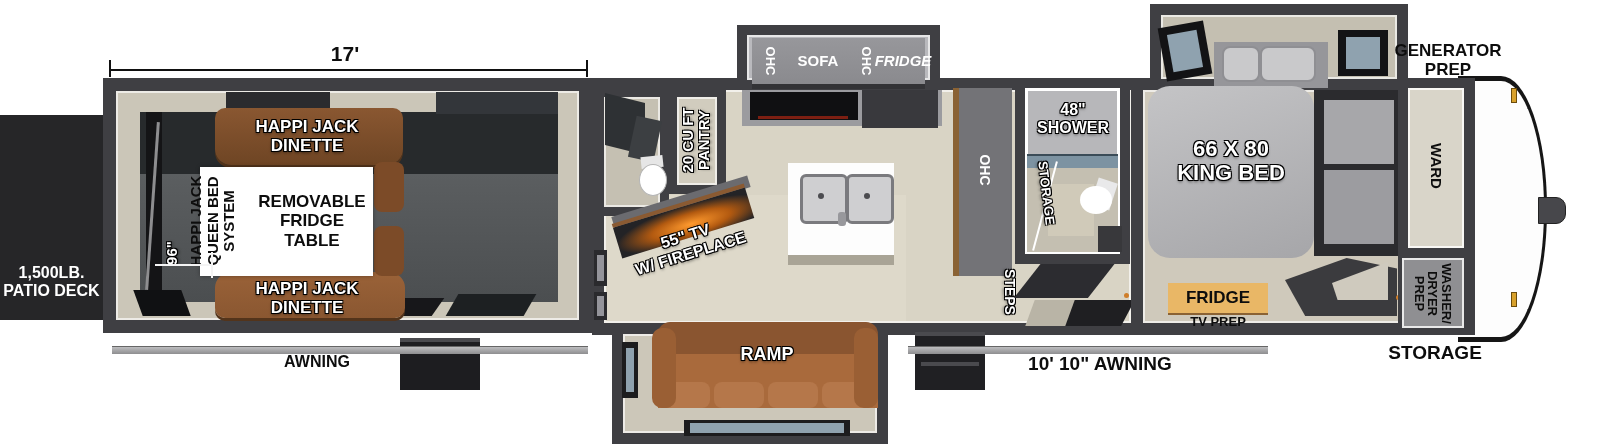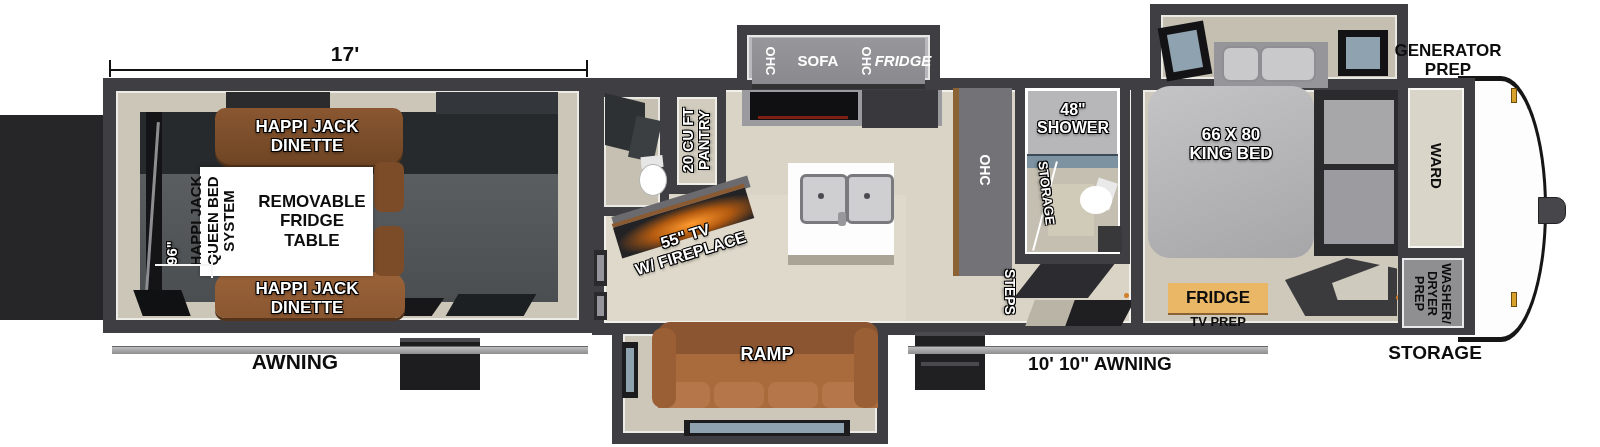--- a/index.html
+++ b/index.html
@@ -14,20 +14,22 @@
   .lblb{position:absolute;display:flex;align-items:center;justify-content:center;
         text-align:center;white-space:pre-line;font-weight:bold;color:#0d0d0d;line-height:1.12;}
   .dark{background:#2a2d2f;}
 </style>
 </head>
 <body>
 
 <div id="stage">
 
   <div class="abs" style="left:0;top:115px;width:103px;height:205px;background:var(--black-panel,#262628);"></div>
+  <div class="lblw" style="left:2px;top:262px;width:99px;height:40px;font-size:16px;text-shadow:none;">1,500LB.
+PATIO DECK</div>
 
   <div class="abs" style="left:110px;top:69px;width:478px;height:2px;background:#111;"></div>
   <div class="abs" style="left:109px;top:60px;width:2px;height:17px;background:#111;"></div>
   <div class="abs" style="left:586px;top:60px;width:2px;height:17px;background:#111;"></div>
   <div class="lblb" style="left:295px;top:42px;width:100px;height:24px;font-size:21px;">17'</div>
 
   <div class="abs" style="left:1458px;top:76px;width:86px;height:256px;background:#fdfdfd;
               border:3px solid #161616;border-left:none;border-top-width:5px;border-bottom-width:5px;
               border-radius:0 46px 46px 0 / 0 132px 132px 0;"></div>
   <div class="abs" style="left:1538px;top:197px;width:26px;height:25px;background:#47474b;border:1px solid #222;
@@ -137,21 +139,21 @@
   <div class="abs" style="left:1214px;top:42px;width:114px;height:46px;background:#96969a;"></div>
   <div class="abs" style="left:1222px;top:46px;width:34px;height:32px;background:#c9c9cb;border:2px solid #8f8f93;border-radius:8px;"></div>
   <div class="abs" style="left:1260px;top:46px;width:52px;height:32px;background:#c9c9cb;border:2px solid #8f8f93;border-radius:8px;"></div>
   <div class="abs" style="left:1162px;top:24px;width:46px;height:54px;background:#131315;transform:rotate(-10deg);"></div>
   <div class="abs" style="left:1170px;top:32px;width:30px;height:38px;background:#8fa2af;transform:rotate(-10deg);"></div>
   <div class="abs" style="left:1338px;top:30px;width:50px;height:46px;background:#131315;"></div>
   <div class="abs" style="left:1346px;top:37px;width:34px;height:32px;background:#8fa2af;"></div>
 
   <div class="abs" style="left:1148px;top:86px;width:166px;height:172px;border-radius:22px;
               background:linear-gradient(160deg,#c4c4c6,#a6a6a9);"></div>
-  <div class="lblw" style="left:1168px;top:124px;width:126px;height:42px;font-size:17px;">66 X 80
+  <div class="lblw" style="left:1168px;top:140px;width:126px;height:42px;font-size:22px;">66 X 80
 KING BED</div>
 
   <div class="abs" style="left:1314px;top:90px;width:90px;height:166px;background:#2b2b2e;"></div>
   <div class="abs" style="left:1324px;top:100px;width:70px;height:64px;background:#a7a7aa;"></div>
   <div class="abs" style="left:1324px;top:170px;width:70px;height:74px;background:#9c9ca0;"></div>
 
   <div class="abs" style="left:1168px;top:283px;width:100px;height:30px;background:var(--dresser-tan,#e9b766);
               box-shadow:0 2px 0 #8a6234;"></div>
   <div class="lblb" style="left:1168px;top:285px;width:100px;height:26px;font-size:17px;">FRIDGE</div>
   <div class="lblb" style="left:1178px;top:312px;width:80px;height:20px;font-size:13px;">TV PREP</div>
@@ -187,20 +189,20 @@
   <div class="lblw" style="left:722px;top:344px;width:90px;height:22px;font-size:18px;">RAMP</div>
   <div class="abs" style="left:684px;top:420px;width:166px;height:16px;background:#1c1c1e;"></div>
   <div class="abs" style="left:690px;top:423px;width:154px;height:10px;background:#8fa2af;"></div>
 
   <div class="abs" style="left:915px;top:332px;width:70px;height:54px;background:#202023;border-top:4px solid #4a4a4e;"></div>
   <div class="abs" style="left:921px;top:362px;width:58px;height:4px;background:#4a4a4e;"></div>
   <div class="abs" style="left:400px;top:338px;width:80px;height:48px;background:#1d1d20;border-top:4px solid #4a4a4e;"></div>
 
   <div class="abs" style="left:112px;top:346px;width:476px;height:7px;background:linear-gradient(var(--awning-gray,#d5d5d5),#8e8e90);border-top:1px solid #666;"></div>
   <div class="abs" style="left:908px;top:346px;width:360px;height:7px;background:linear-gradient(var(--awning-gray,#d5d5d5),#8e8e90);border-top:1px solid #666;"></div>
-  <div class="lblb" style="left:240px;top:352px;width:110px;height:20px;font-size:21px;">AWNING</div>
+  <div class="lblb" style="left:262px;top:352px;width:110px;height:20px;font-size:16px;">AWNING</div>
   <div class="lblb" style="left:1018px;top:353px;width:164px;height:22px;font-size:19px;">10' 10" AWNING</div>
 
   <div class="lblb" style="left:1393px;top:41px;width:110px;height:38px;font-size:17px;">GENERATOR
 PREP</div>
   <div class="lblb" style="left:1392px;top:342px;width:86px;height:22px;font-size:19px;">STORAGE</div>
 
 </div>
 
 </body></html>

